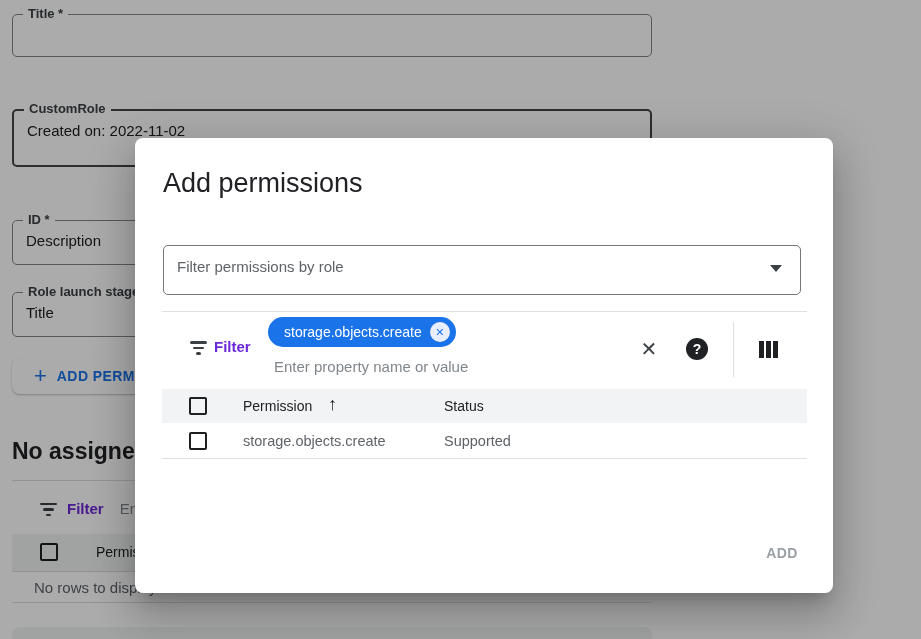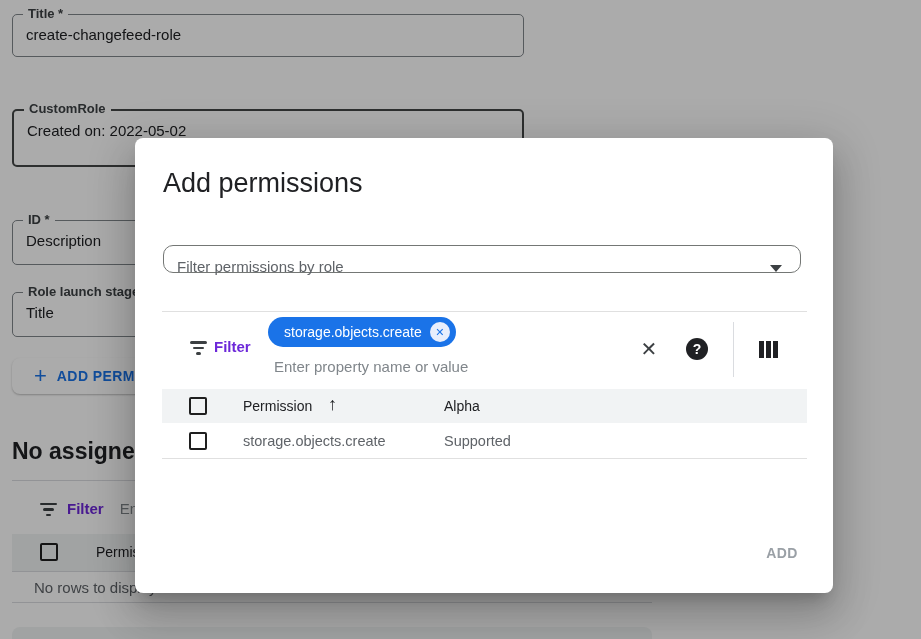--- a/index.html
+++ b/index.html
@@ -2,21 +2,21 @@
 <html><head>
 <meta charset="utf-8">
 <style>
   * { margin:0; padding:0; box-sizing:border-box; }
   html,body { width:921px; height:639px; }
   body { font-family:"Liberation Sans","DejaVu Sans",sans-serif; background:#fff; }
   .stage { position:relative; width:921px; height:639px; overflow:hidden; background:#fff; }
 
   
   .bg { position:absolute; inset:0; z-index:1; }
-  .ofield { position:absolute; left:12px; width:512px; border:1px solid #80868b; border-radius:5px; background:#fff; }
+  .ofield { position:absolute; left:12px; width:640px; border:1px solid #80868b; border-radius:5px; background:#fff; }
   .ofield .flabel { position:absolute; top:-9px; left:10px; background:#fff; padding:0 5px; font-size:13px; font-weight:700; color:#3c4043; white-space:nowrap; }
   .ofield .fvalue { position:absolute; left:13px; top:11px; font-size:15px; color:#202124; white-space:nowrap; }
   .ofield.thick { border:2px solid #444746; }
   .counter { position:absolute; left:12px; top:63px; width:628px; text-align:right; font-size:14px; color:#5f6368; }
   .add-btn { position:absolute; left:12px; top:358px; width:206px; height:36px; background:#fff; border-radius:8px;
              box-shadow:0 1px 2px rgba(0,0,0,.25); display:flex; align-items:center; padding-left:22px; }
   .plus { color:#1a73e8; font-size:22px; font-weight:400; line-height:18px; margin-right:10px; }
   .add-btn .lbl { color:#1a73e8; font-size:14px; font-weight:700; letter-spacing:.4px; white-space:nowrap; }
   .h-empty { position:absolute; left:12px; top:438px; font-size:23px; font-weight:700; color:#202124; white-space:nowrap; }
   .hr { position:absolute; left:12px; width:640px; height:1px; background:#dadce0; }
@@ -31,21 +31,21 @@
   .norows { position:absolute; left:34px; top:579px; font-size:15px; color:#5f6368; white-space:nowrap; }
   .panel { position:absolute; left:12px; top:627px; width:640px; height:30px; background:#f1f3f4; border-radius:8px 8px 0 0; }
 
   
   .overlay { position:absolute; inset:0; background:rgba(0,0,0,.33); z-index:5; }
 
   
   .modal { position:absolute; left:135px; top:138px; width:698px; height:455px; background:#fff; border-radius:8px; z-index:10;
            box-shadow:0 11px 15px -7px rgba(0,0,0,.2), 0 24px 38px 3px rgba(0,0,0,.14), 0 9px 46px 8px rgba(0,0,0,.12); }
   .m-title { position:absolute; left:28px; top:30px; font-size:27px; font-weight:400; color:#202124; white-space:nowrap; }
-  .combo { position:absolute; left:28px; top:107px; width:638px; height:28px; border:1px solid #747775; border-radius:10px; background:#fff; }
+  .combo { position:absolute; left:28px; top:107px; width:638px; height:50px; border:1px solid #747775; border-radius:5px; background:#fff; }
   .combo .val { position:absolute; left:13px; top:12px; font-size:15px; color:#5f6368; white-space:nowrap; }
   .caret { position:absolute; right:18px; top:19px; width:0; height:0; border-left:6px solid transparent; border-right:6px solid transparent; border-top:7px solid #3c4043; }
   .card-top { position:absolute; left:27px; top:173px; width:645px; height:1px; background:#e0e0e0; }
   .m-funnel { position:absolute; left:55px; top:203px; }
   .m-filterword { position:absolute; left:79px; top:200px; }
   .chip { position:absolute; left:133px; top:179px; height:30px; background:#1a73e8; border-radius:15px; display:flex; align-items:center; padding:0 6px 0 16px; }
   .chip .txt { color:#fff; font-size:14px; white-space:nowrap; margin-right:8px; }
   .chip .rm { width:20px; height:20px; border-radius:50%; background:#e8eefc; color:#1a73e8; font-size:11px; font-weight:700; display:flex; align-items:center; justify-content:center; }
   .m-ph { position:absolute; left:139px; top:220px; }
   .icon-x { position:absolute; left:500px; top:198px; width:28px; height:26px; font-size:20px; color:#3c4043; text-align:center; line-height:26px; }
@@ -73,26 +73,25 @@
 </style>
 </head>
 <body>
 
 <div class="stage">
 
   <div class="bg">
 
     <div class="ofield" style="top:14px;height:43px;">
       <span class="flabel">Title *</span>
-      <span class="fvalue">create-changefeed-role</span>
     </div>
 
     <div class="ofield thick" style="top:109px;height:58px;">
       <span class="flabel" style="top:-10px;">CustomRole</span>
-      <span class="fvalue">Created on: 2022-05-02</span>
+      <span class="fvalue">Created on: 2022-11-02</span>
     </div>
 
     <div class="ofield" style="top:220px;height:45px;">
       <span class="flabel">ID *</span>
       <span class="fvalue">Description</span>
     </div>
 
     <div class="ofield" style="top:292px;height:45px;">
       <span class="flabel">Role launch stage</span>
       <span class="fvalue">Title</span>
@@ -157,21 +156,21 @@
     <div class="icon-cols">
         <i></i>
         <i></i>
         <i></i>
       </div>
 
     <div class="m-thead">
       <span class="cbx"></span>
       <span class="th-label c1">Permission</span>
       <span class="sort-up">↑</span>
-      <span class="th-label c2">Alpha</span>
+      <span class="th-label c2">Status</span>
     </div>
 
     <div class="m-trow">
       <span class="cbx"></span>
       <span class="cell c1">storage.objects.create</span>
       <span class="cell c2">Supported</span>
     </div>
 
     <button class="btn-add">ADD</button>
   </div>

